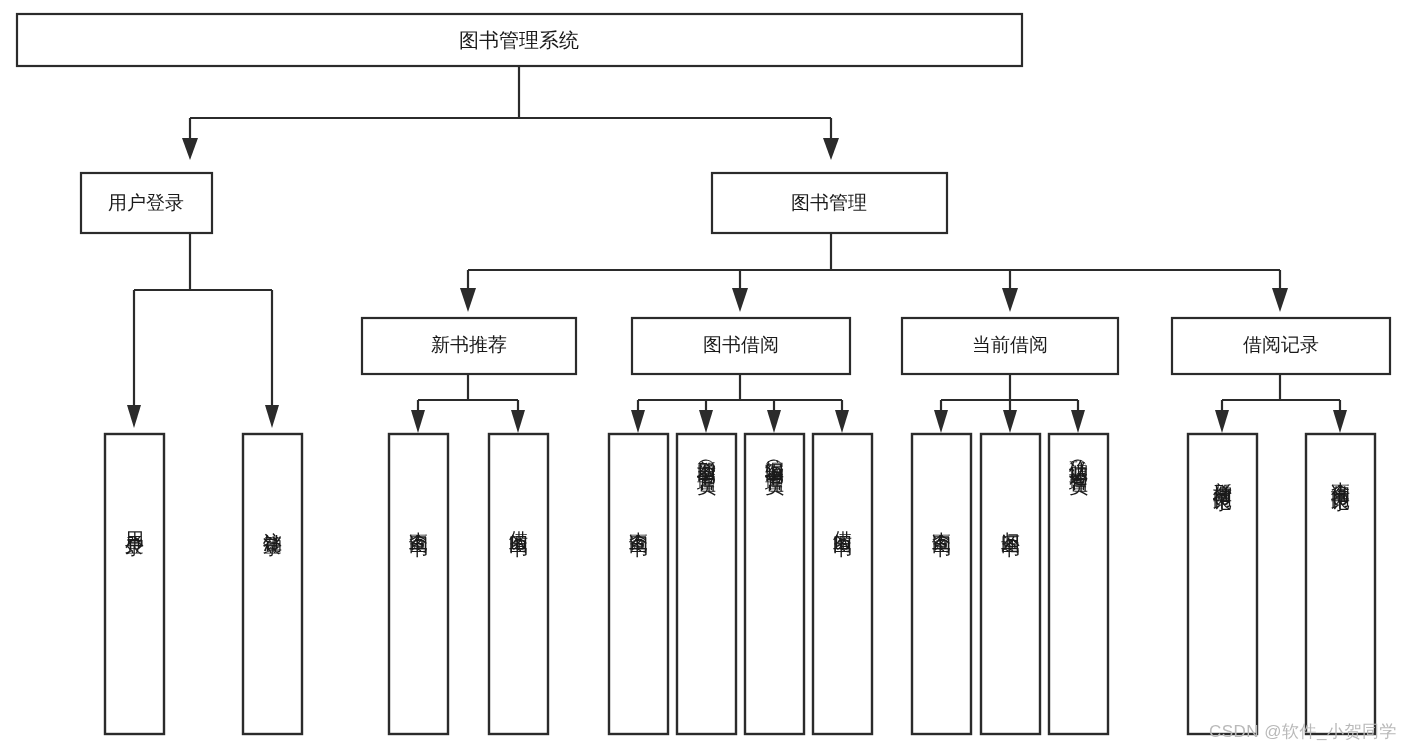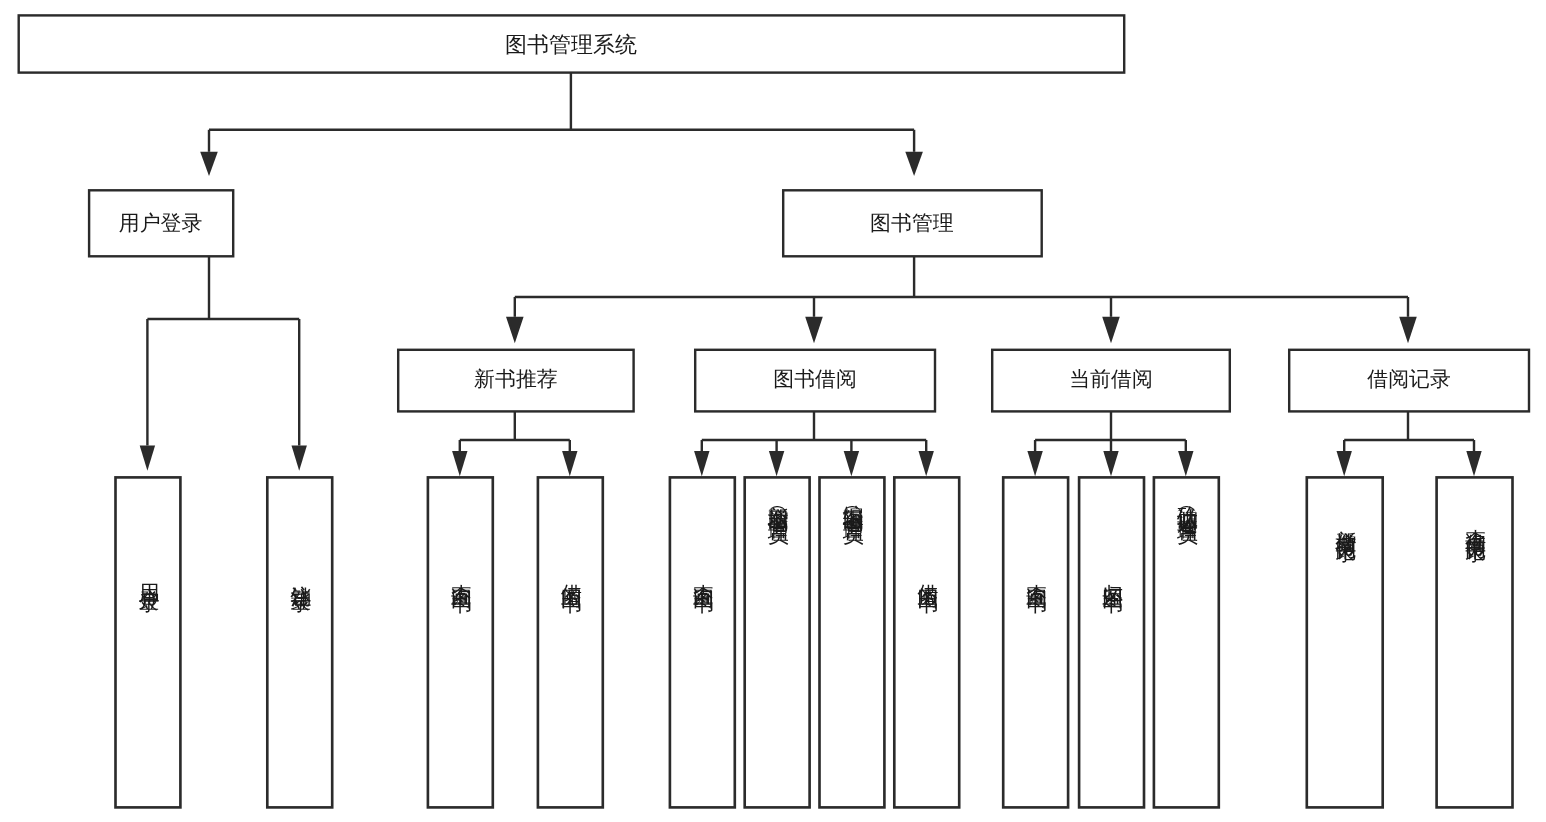--- a/index.html
+++ b/index.html
@@ -253,14 +253,15 @@
     <span class="leaf-text">确认归还（管理员）</span>
   </div>
 
   <div class="leaf-text-box" style="left:1188px; top:434px; width:69px; height:300px; padding-top:32px;">
     <span class="leaf-text">新增借阅记录</span>
   </div>
   <div class="leaf-text-box" style="left:1306px; top:434px; width:69px; height:300px; padding-top:32px;">
     <span class="leaf-text">查询借阅记录</span>
   </div>
 
+  <div id="watermark">CSDN @软件_小贺同学</div>
 
 </div>
 
 </body></html>

